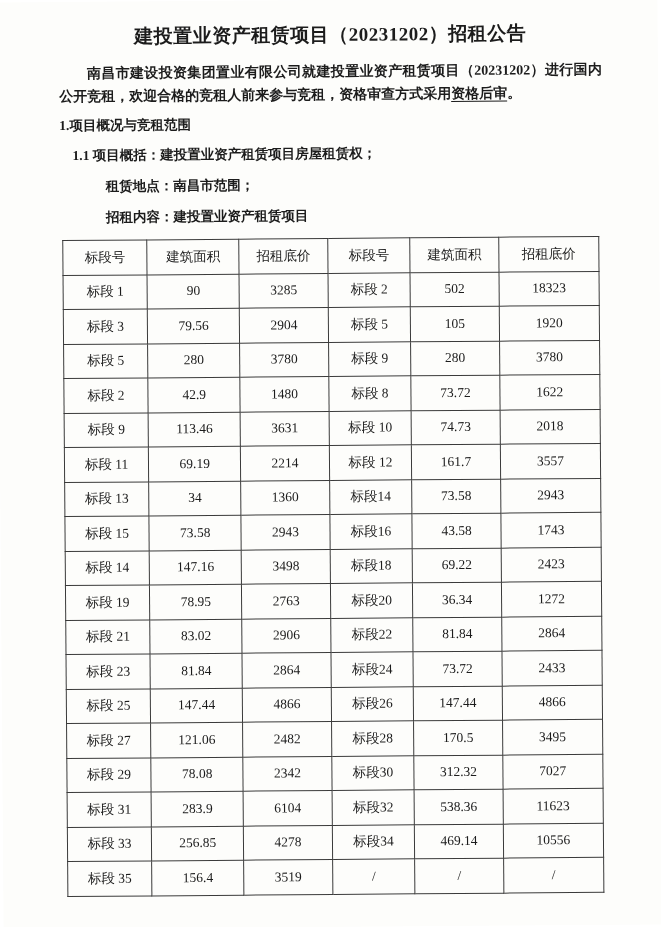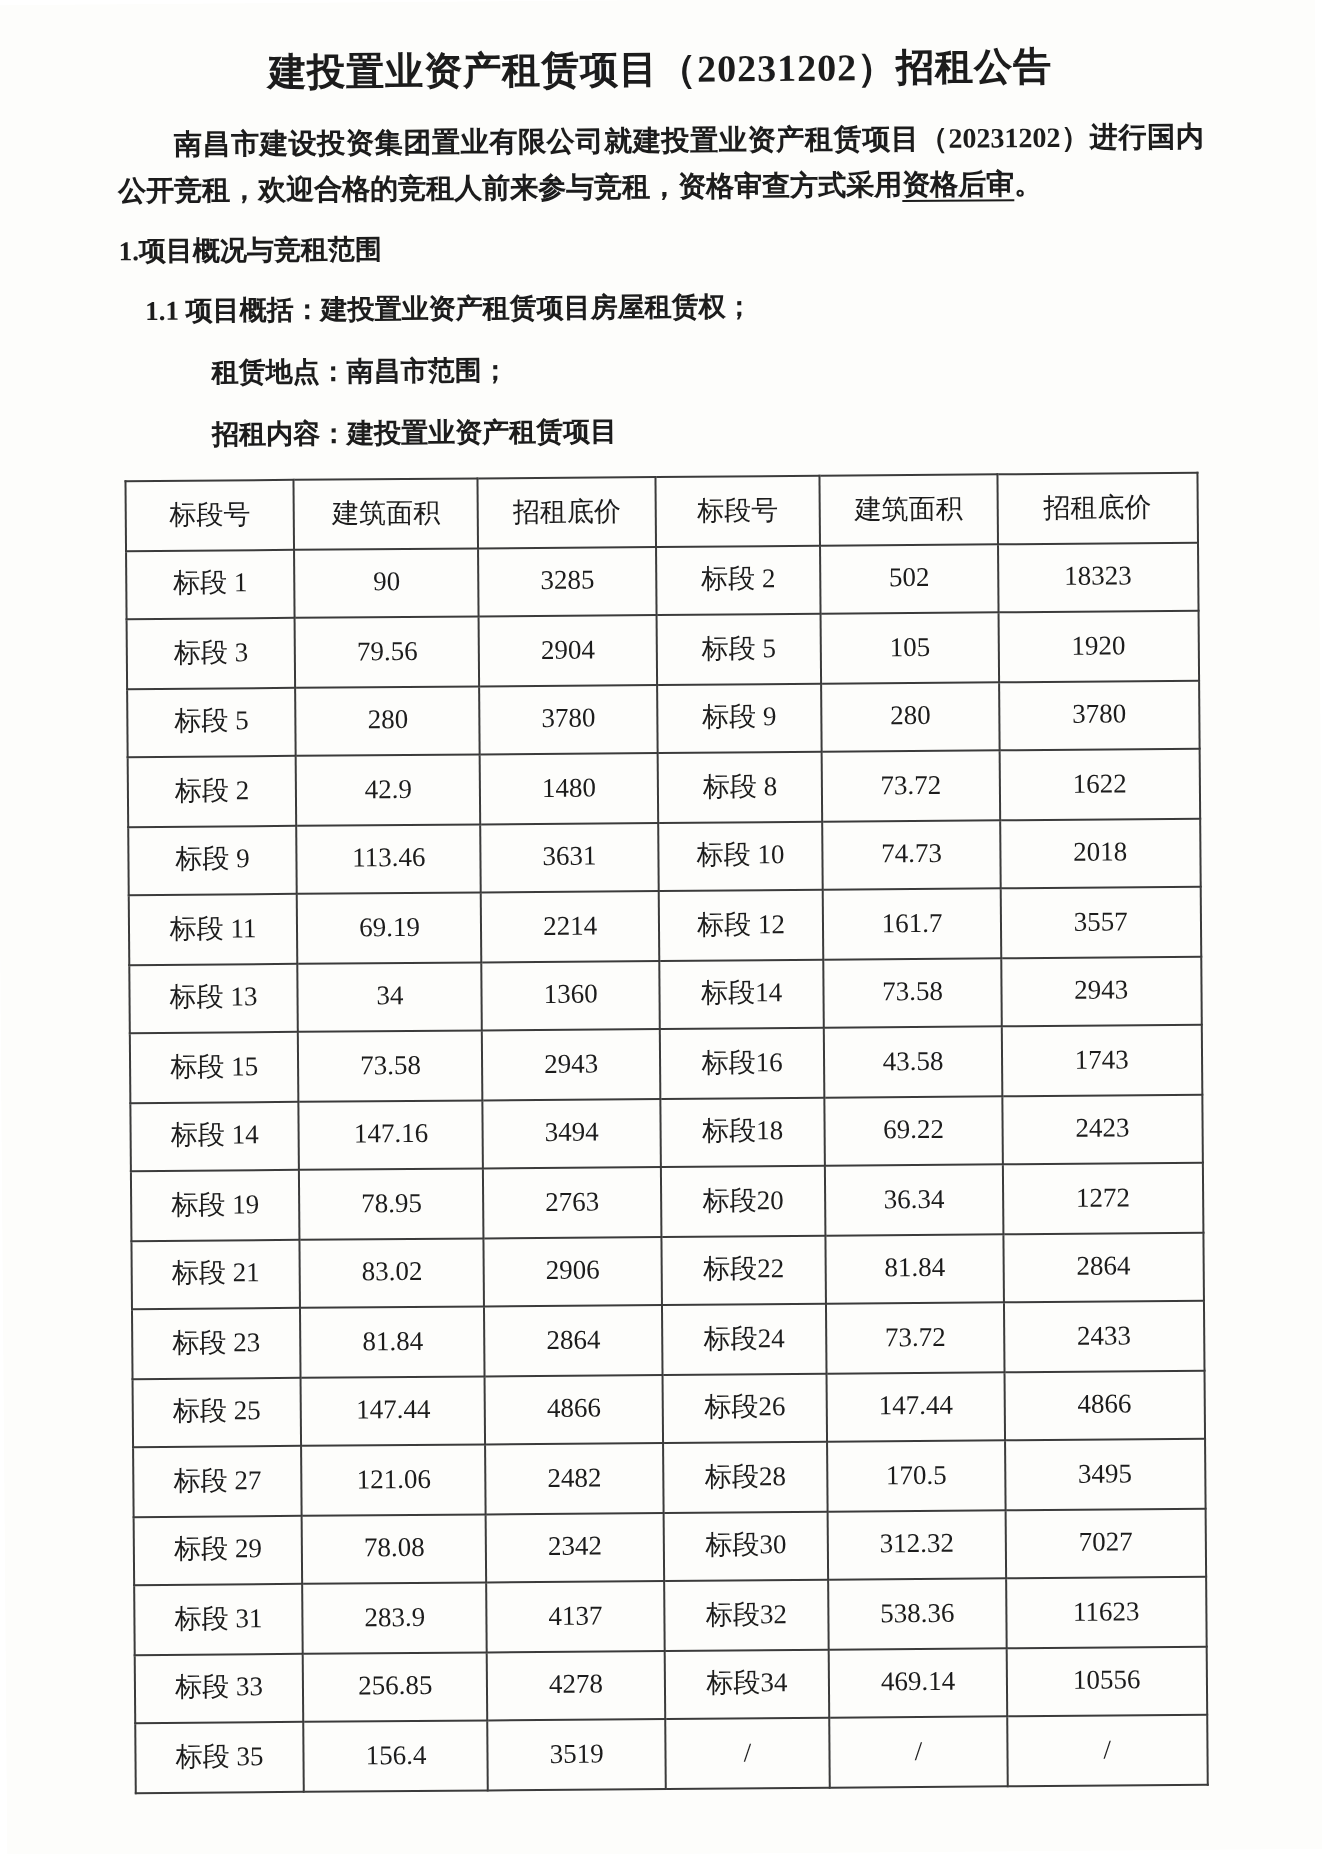--- a/index.html
+++ b/index.html
@@ -182,21 +182,21 @@
           <td>标段 15</td>
           <td>73.58</td>
           <td>2943</td>
           <td>标段16</td>
           <td>43.58</td>
           <td>1743</td>
         </tr>
         <tr>
           <td>标段 14</td>
           <td>147.16</td>
-          <td>3494</td>
+          <td>3498</td>
           <td>标段18</td>
           <td>69.22</td>
           <td>2423</td>
         </tr>
         <tr>
           <td>标段 19</td>
           <td>78.95</td>
           <td>2763</td>
           <td>标段20</td>
           <td>36.34</td>
@@ -238,21 +238,21 @@
           <td>标段 29</td>
           <td>78.08</td>
           <td>2342</td>
           <td>标段30</td>
           <td>312.32</td>
           <td>7027</td>
         </tr>
         <tr>
           <td>标段 31</td>
           <td>283.9</td>
-          <td>4137</td>
+          <td>6104</td>
           <td>标段32</td>
           <td>538.36</td>
           <td>11623</td>
         </tr>
         <tr>
           <td>标段 33</td>
           <td>256.85</td>
           <td>4278</td>
           <td>标段34</td>
           <td>469.14</td>

